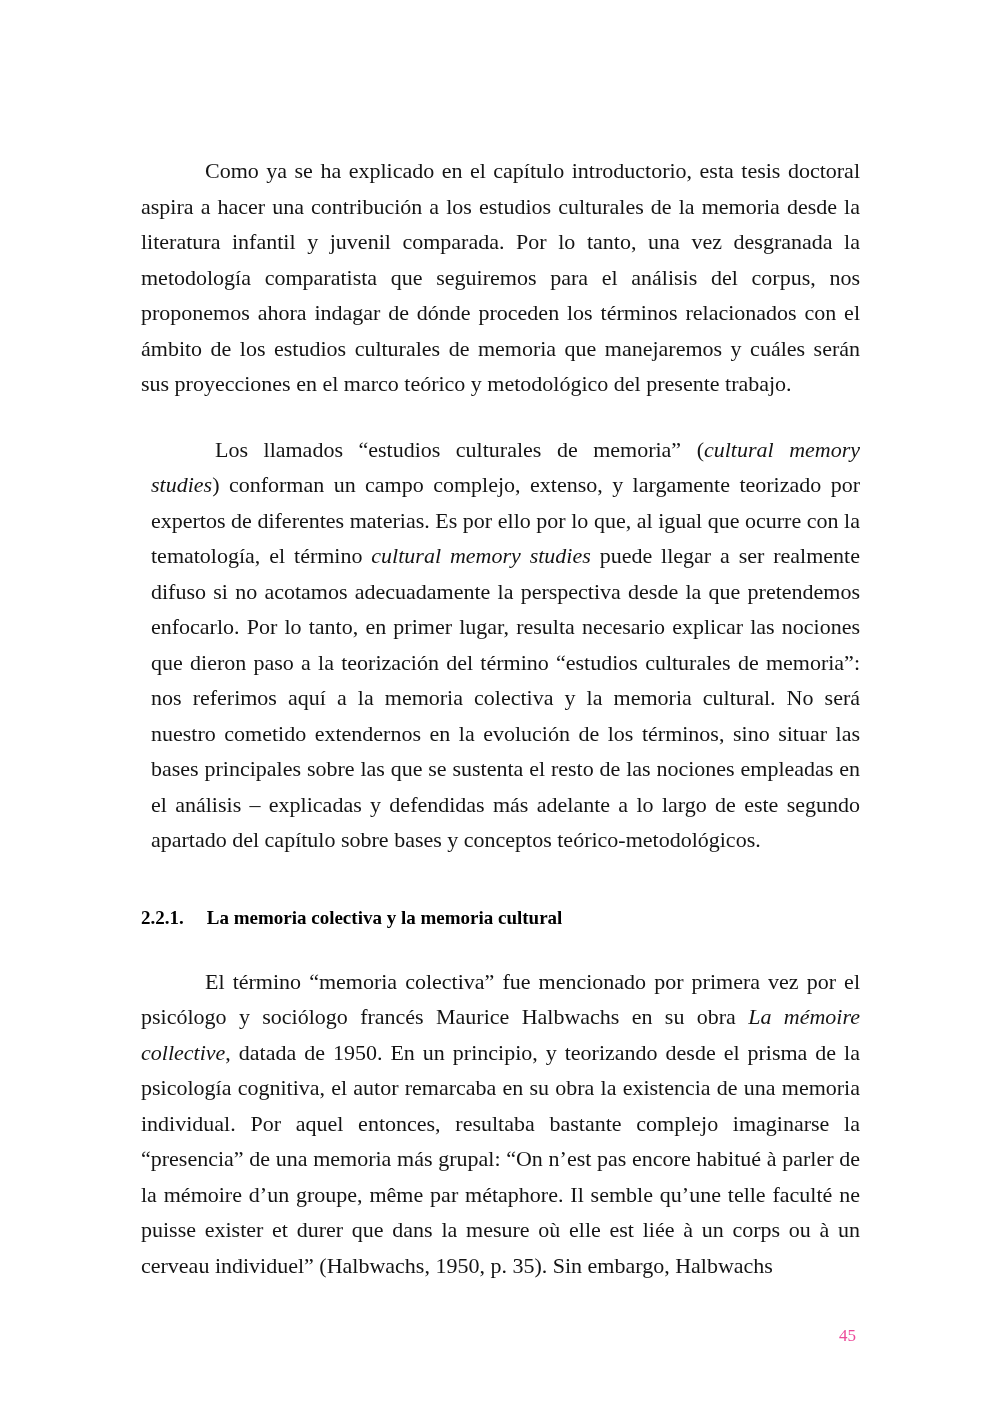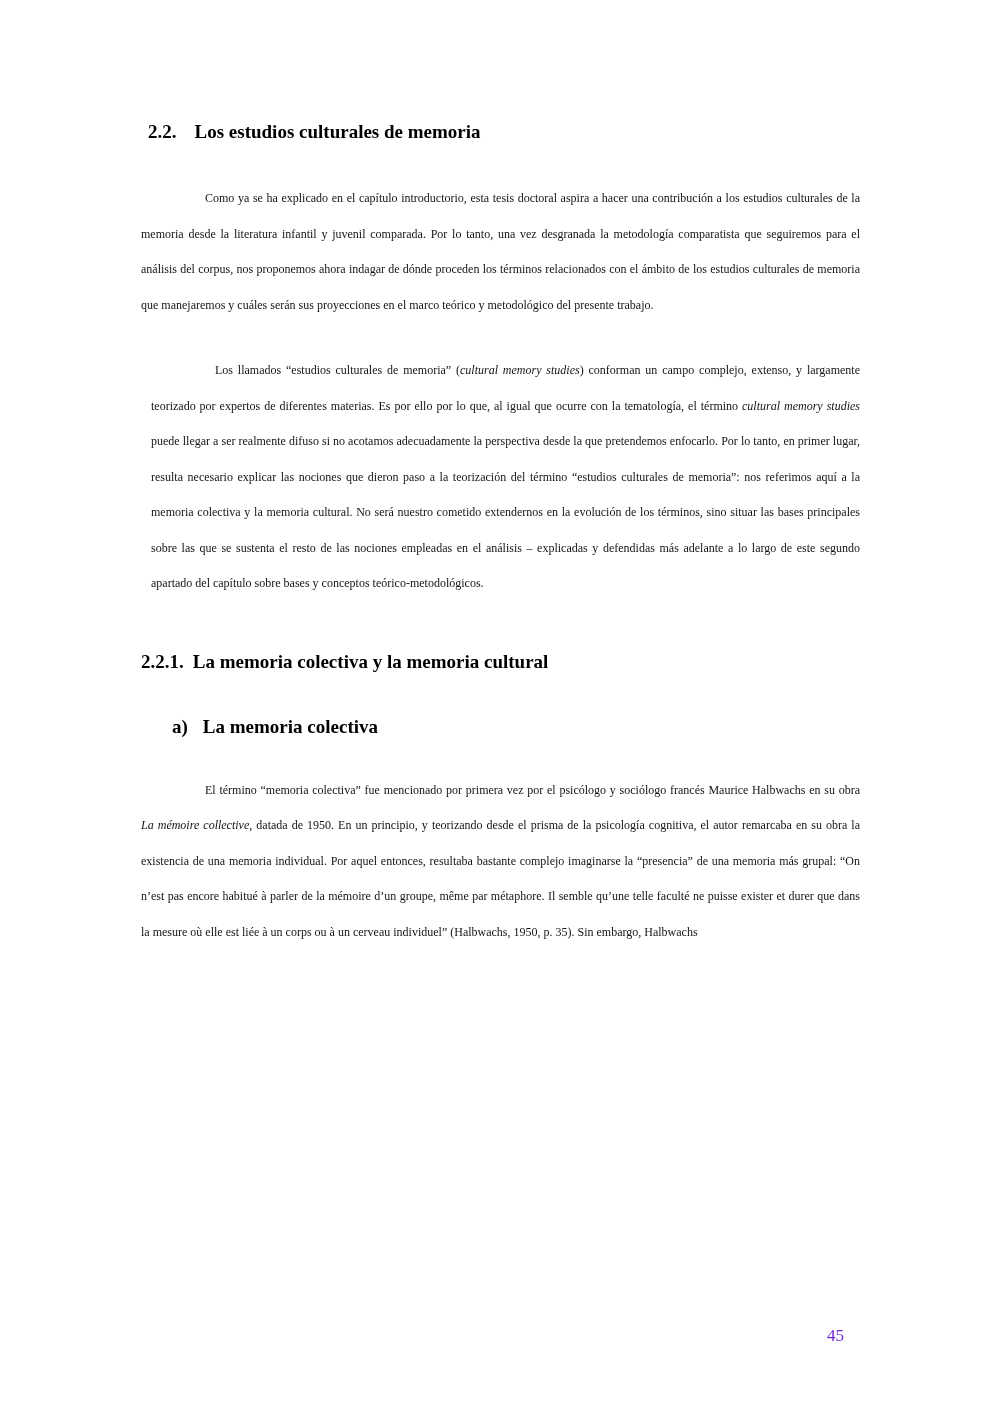--- a/index.html
+++ b/index.html
@@ -20,64 +20,58 @@
   }
   .h-sec {
     margin: 0 0 0 7px;
     font-size: 19px;
     line-height: 28px;
     font-weight: bold;
     color: #000000;
   }
   .h-sec .num { margin-right: 18px; }
   .h-sub { margin: 46px 0 0 0; font-size: 19px; line-height: 28px; font-weight: bold; color: #000000; }
-  .h-sub .num { margin-right: 9px; font-family: Liberation Serif, serif; }
+  .h-sub .num { margin-right: 23px; font-family: Liberation Serif, serif; }
   .h-item { margin: 37px 0 0 31px; font-size: 19px; line-height: 28px; font-weight: bold; color: #000000; }
   .h-item .num { margin-right: 15px; }
   .par {
     margin: 0;
-    font-size: 12px;
+    font-size: 22px;
     line-height: 35.5px;
     text-align: justify;
     text-indent: 64px;
     color: #141414;
   }
   .par.p1 { margin-top: 35px; }
   .par.p2 { margin-top: 30px; margin-left: 10px; }
   .par.p3 { margin-top: 32px; font-family: Liberation Serif, serif; }
   .it { font-style: italic; }
   .page-number {
     position: absolute;
     top: 1326px;
-    right: 156px;
+    right: 144px;
     font-size: 17px;
     line-height: 20px;
-    color: #6d28d9;
+    color: #ec4899;
   }
 </style>
 </head>
 <body>
 
 <main class="page">
   <div class="content">
 
-    <h1 class="h-sec">
-      <span class="num">2.2.</span><span>Los estudios culturales de memoria</span>
-    </h1>
 
     <p class="par p1"><span>Como ya se ha explicado en el capítulo introductorio, esta tesis doctoral aspira a hacer una contribución a los estudios culturales de la memoria desde la literatura infantil y juvenil comparada. Por lo tanto, una vez desgranada la metodología comparatista que seguiremos para el análisis del corpus, nos proponemos ahora indagar de dónde proceden los términos relacionados con el ámbito de los estudios culturales de memoria que manejaremos y cuáles serán sus proyecciones en el marco teórico y metodológico del presente trabajo.</span></p>
 
     <p class="par p2"><span>Los llamados “estudios culturales de memoria” (</span><span class="it">cultural memory studies</span><span>) conforman un campo complejo, extenso, y largamente teorizado por expertos de diferentes materias. Es por ello por lo que, al igual que ocurre con la tematología, el término </span><span class="it">cultural memory studies</span><span> puede llegar a ser realmente difuso si no acotamos adecuadamente la perspectiva desde la que pretendemos enfocarlo. Por lo tanto, en primer lugar, resulta necesario explicar las nociones que dieron paso a la teorización del término “estudios culturales de memoria”: nos referimos aquí a la memoria colectiva y la memoria cultural. No será nuestro cometido extendernos en la evolución de los términos, sino situar las bases principales sobre las que se sustenta el resto de las nociones empleadas en el análisis – explicadas y defendidas más adelante a lo largo de este segundo apartado del capítulo sobre bases y conceptos teórico-metodológicos.</span></p>
 
     <h2 class="h-sub">
       <span class="num">2.2.1.</span><span>La memoria colectiva y la memoria cultural</span>
     </h2>
 
-    <h3 class="h-item">
-      <span class="num">a)</span><span>La memoria colectiva</span>
-    </h3>
 
     <p class="par p3"><span>El término “memoria colectiva” fue mencionado por primera vez por el psicólogo y sociólogo francés Maurice Halbwachs en su obra </span><span class="it">La mémoire collective</span><span>, datada de 1950. En un principio, y teorizando desde el prisma de la psicología cognitiva, el autor remarcaba en su obra la existencia de una memoria individual. Por aquel entonces, resultaba bastante complejo imaginarse la “presencia” de una memoria más grupal: “On n’est pas encore habitué à parler de la mémoire d’un groupe, même par métaphore. Il semble qu’une telle faculté ne puisse exister et durer que dans la mesure où elle est liée à un corps ou à un cerveau individuel” (Halbwachs, 1950, p. 35). Sin embargo, Halbwachs</span></p>
 
   </div>
 
   <div class="page-number">45</div>
 </main>
 
 </body></html>

